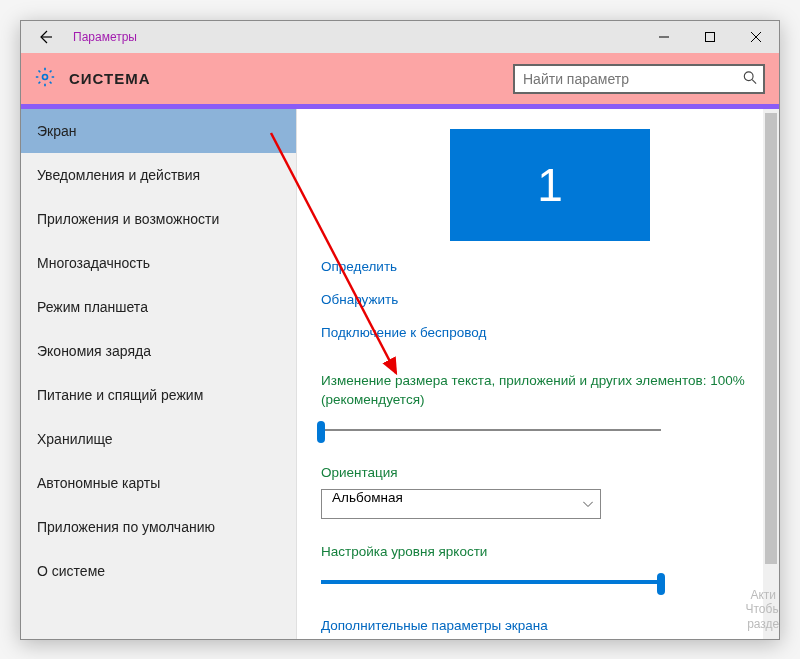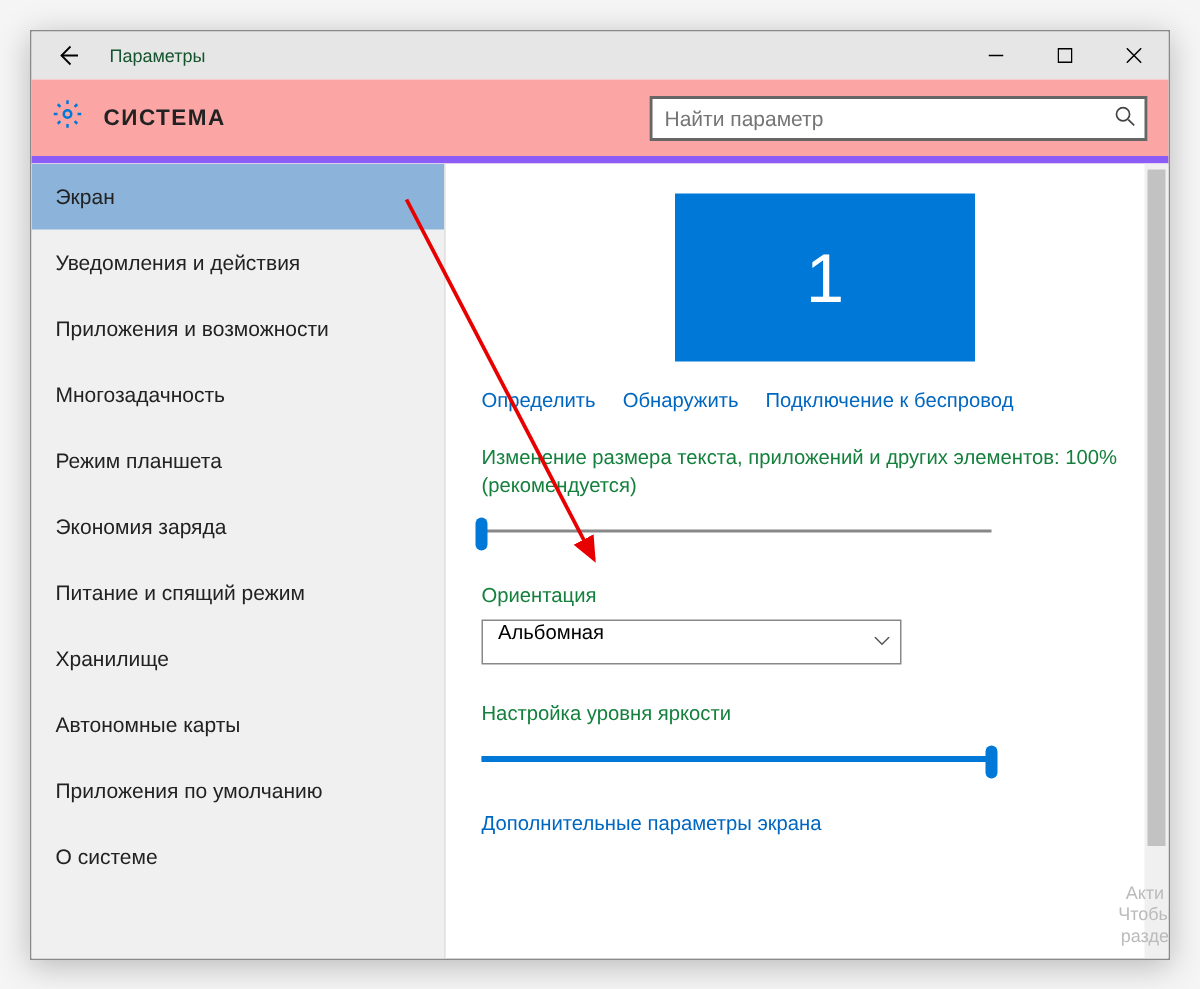--- a/index.html
+++ b/index.html
@@ -4,42 +4,42 @@
 <style>
   * { box-sizing: border-box; margin: 0; padding: 0; font-family: "Segoe UI", Tahoma, sans-serif; }
   body { background: #f5f5f5; padding: 20px; }
   .window {
     width: 760px; height: 620px; background: #fff; border: 1px solid #8a8a8a;
     box-shadow: 0 4px 20px rgba(0,0,0,0.25); display: flex; flex-direction: column;
     position: relative; overflow: hidden;
   }
   .titlebar {
     height: 32px; background: #e6e6e6; display: flex; align-items: center;
-    padding: 0 0 0 8px; font-size: 12px; color: #14532d;
+    padding: 0 0 0 8px; font-size: 12px; color: #a21caf;
   }
   .back-btn {
     width: 32px; height: 32px; display: flex; align-items: center; justify-content: center;
     cursor: pointer; font-size: 16px; color: #000;
   }
   .title-text { margin-left: 12px; }
   .win-controls { margin-left: auto; display: flex; }
   .win-btn {
     width: 46px; height: 32px; display: flex; align-items: center; justify-content: center;
     cursor: pointer; font-size: 11px;
   }
   .win-btn svg { width: 10px; height: 10px; }
   .header {
     height: 56px; background: #fca5a5; display: flex; align-items: center;
     padding: 0 14px; border-bottom: 5px solid #8b5cf6;
   }
   .gear-icon { color: #0078d7; margin-right: 14px; }
   .section-title { font-size: 15px; font-weight: 600; letter-spacing: 1px; color: #222; }
   .search-wrap { margin-left: auto; }
   .search-input {
-    width: 332px; height: 30px; border: 2px solid #666; padding: 0 30px 0 8px;
+    width: 252px; height: 30px; border: 2px solid #666; padding: 0 30px 0 8px;
     font-size: 14px; background: #fff;
   }
   .search-wrap { position: relative; }
   .search-icon {
     position: absolute; right: 8px; top: 50%; transform: translateY(-50%);
     font-size: 14px; color: #444;
   }
   .body { flex: 1; display: flex; overflow: hidden; background: #fff; }
   .sidebar {
     width: 276px; background: #f0f0f0; overflow-y: auto; padding-top: 0;
@@ -58,21 +58,21 @@
   }
   .scrollbar-thumb {
     position: absolute; right: 2px; top: 4px; width: 12px; height: 85%;
     background: #c2c2c2;
   }
   .monitor-preview {
     width: 200px; height: 112px; background: #0078d7; color: #fff;
     display: flex; align-items: center; justify-content: center;
     font-size: 46px; font-weight: 300; margin: 8px auto 18px auto;
   }
-  .link-row { display: flex; gap: 18px; margin-bottom: 22px; padding-right: 16px; }
+  .link-row { display: flex; gap: 18px; margin-bottom: 32px; padding-right: 16px; flex-direction: column; }
   .link { color: #0067c0; font-size: 13.5px; cursor: pointer; white-space: nowrap; }
   .label-text { font-size: 13.5px; color: #15803d; margin-bottom: 10px; line-height: 1.4; padding-right: 30px; }
   .slider-wrap { margin-bottom: 24px; padding-right: 30px; }
   .slider {
     position: relative; width: 340px; height: 20px;
   }
   .slider-track {
     position: absolute; top: 9px; left: 0; right: 0; height: 2px; background: #888;
   }
   .slider-fill {

